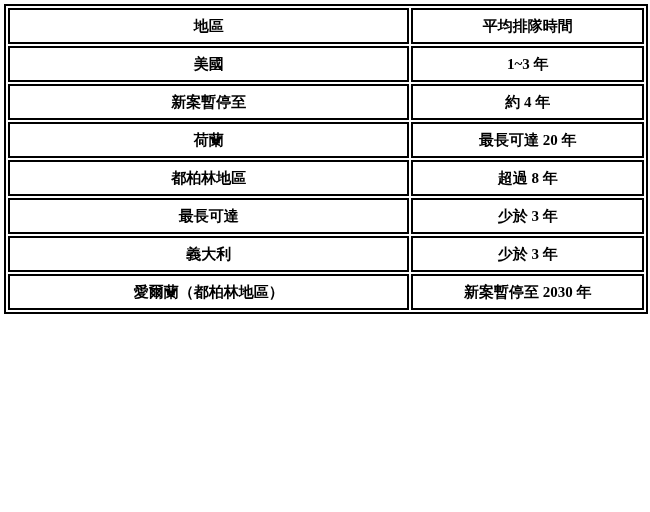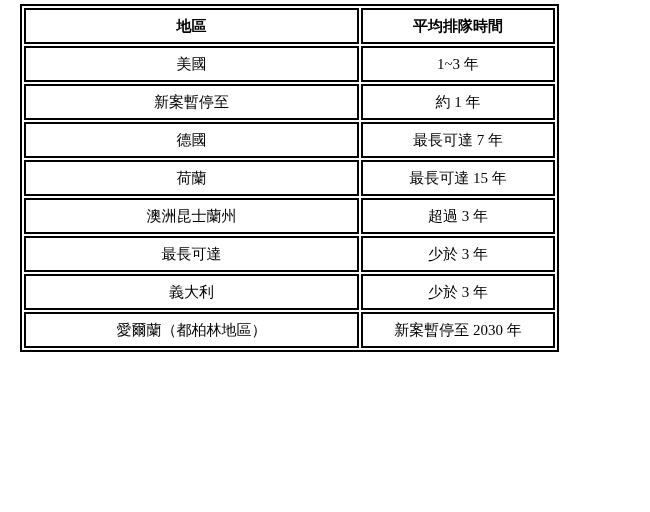--- a/index.html
+++ b/index.html
@@ -12,39 +12,39 @@
     height: 512px;
     box-sizing: border-box;
     padding: 4px 4px 0 4px;
     font-family: "Liberation Serif", "DejaVu Serif", serif;
     color: #000000;
   }
   table.queue-table {
     border-collapse: separate;
     border-spacing: 2px;
     border: 2px solid #000000;
-    width: 539px;
+    width: 644px;
     table-layout: fixed;
     background: #ffffff;
-    margin-left: 16px;
   }
   table.queue-table col.col-region { width: 63.3%; }
   table.queue-table col.col-wait   { width: 36.7%; }
   table.queue-table th,
   table.queue-table td {
     border: 2px solid #000000;
     height: 32px;
     padding: 0 2px;
     text-align: center;
     vertical-align: middle;
     font-size: 15px;
     line-height: 1.1;
     background: #ffffff;
     overflow: hidden;
     white-space: nowrap;
+    font-weight: bold;
   }
   table.queue-table th {
     font-weight: bold;
   }
 </style>
 </head>
 <body>
 
 <table class="queue-table">
   <colgroup>
@@ -57,33 +57,29 @@
       <th>平均排隊時間</th>
     </tr>
   </thead>
   <tbody>
     <tr>
       <td>美國</td>
       <td>1~3 年</td>
     </tr>
     <tr>
       <td>新案暫停至</td>
-      <td>約 1 年</td>
-    </tr>
-    <tr>
-      <td>德國</td>
-      <td>最長可達 7 年</td>
+      <td>約 4 年</td>
     </tr>
     <tr>
       <td>荷蘭</td>
-      <td>最長可達 15 年</td>
+      <td>最長可達 20 年</td>
     </tr>
     <tr>
-      <td>澳洲昆士蘭州</td>
-      <td>超過 3 年</td>
+      <td>都柏林地區</td>
+      <td>超過 8 年</td>
     </tr>
     <tr>
       <td>最長可達</td>
       <td>少於 3 年</td>
     </tr>
     <tr>
       <td>義大利</td>
       <td>少於 3 年</td>
     </tr>
     <tr>

